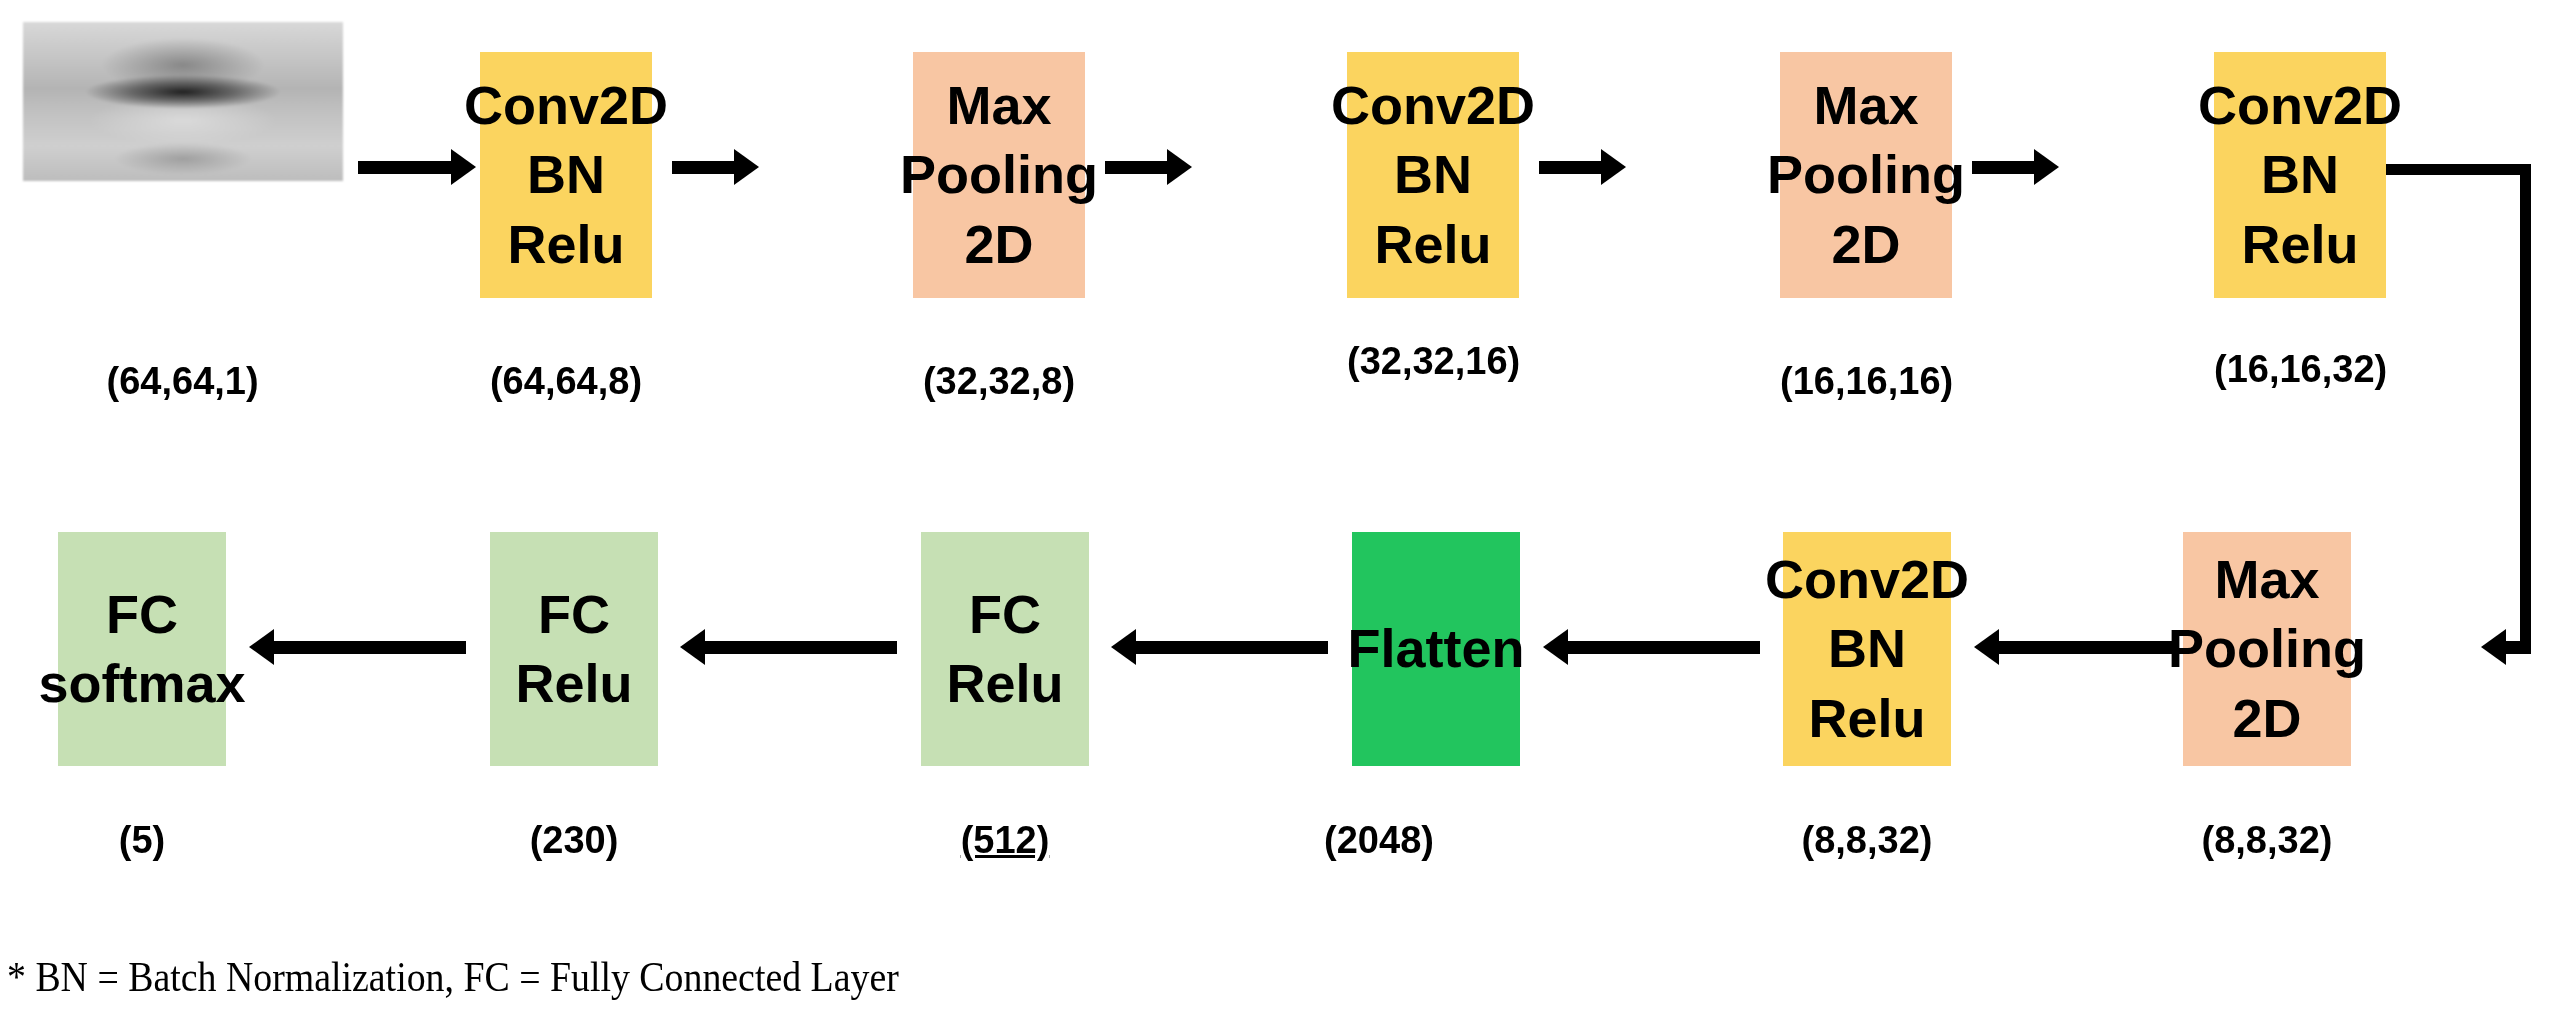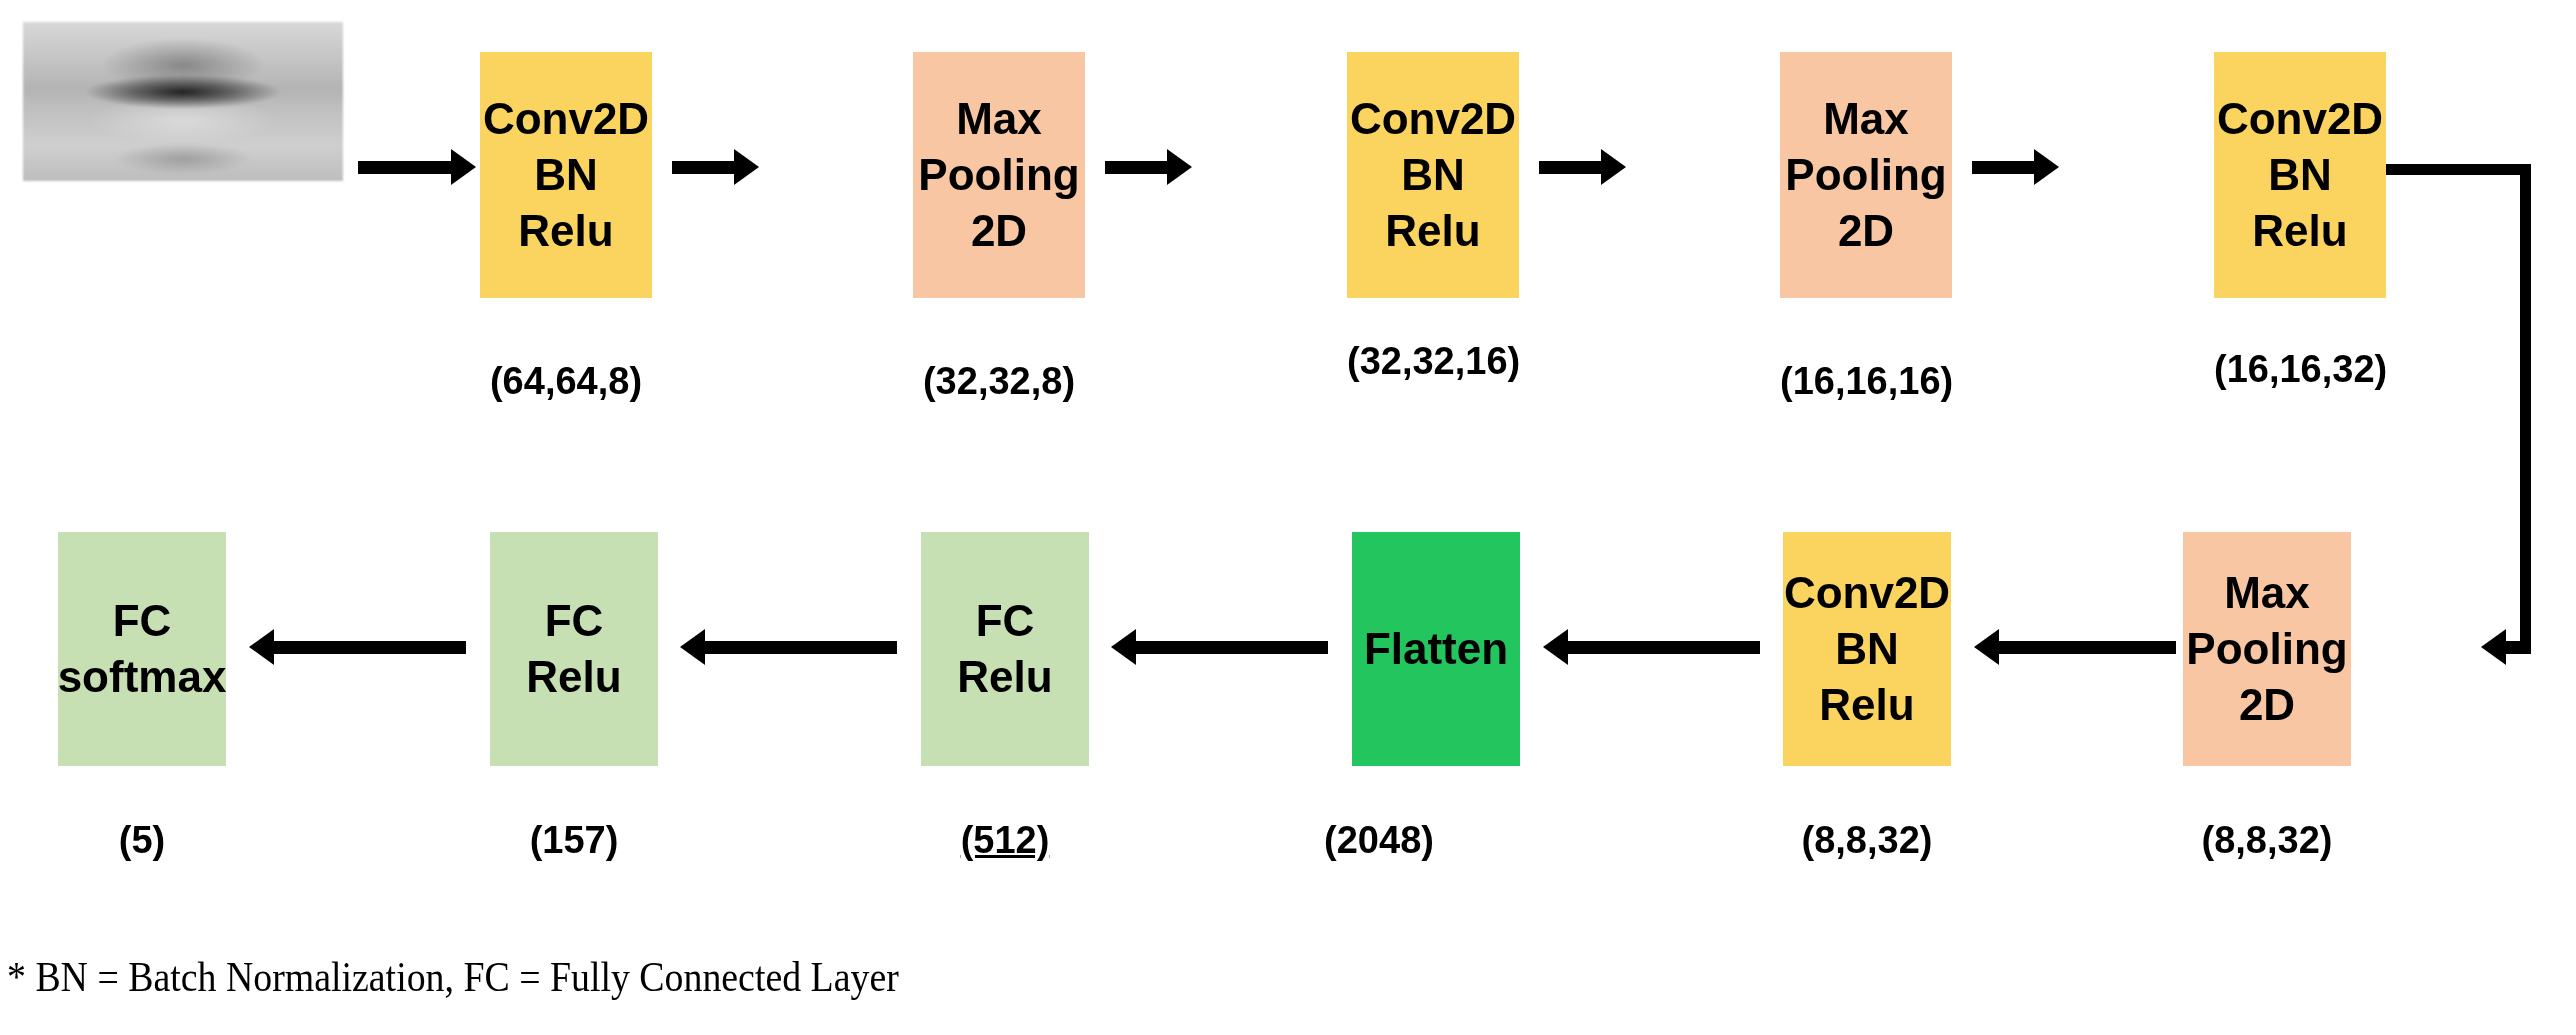--- a/index.html
+++ b/index.html
@@ -20,21 +20,21 @@
       linear-gradient(180deg,#d8d8d8 0%,#c9c9c9 18%,#b4b4b4 42%,#c2c2c2 58%,#cfcfcf 78%,#bdbdbd 100%);
     filter:blur(1.1px);
   }
 
   
   .block{
     position:absolute;
     display:flex;flex-direction:column;align-items:center;justify-content:center;
     color:#000;
     font-weight:bold;
-    font-size:44px;
+    font-size:54px;
     line-height:1.28;
     text-align:center;
   }
   .block .ln{display:block;white-space:nowrap;}
 
   
   .dim{
     position:absolute;
     text-align:center;
     font-weight:bold;
@@ -77,20 +77,21 @@
     transform:scaleX(0.88);
     transform-origin:left center;
   }
 </style>
 </head>
 <body>
 
 <div id="canvas">
 
   <div class="input-img"></div>
+  <div class="dim" style="left:22.6px;top:360px;width:320px;">(64,64,1)</div>
 
   <div class="arrow-r" style="left:358px;top:161px;width:94px;"></div>
 
   <div class="block" style="left:480px;top:52px;width:172px;height:246px;background:#FBD45F;">
     <span class="ln">Conv2D</span>
     <span class="ln">BN</span>
     <span class="ln">Relu</span>
   </div>
   <div class="dim" style="left:480px;top:360px;width:172px;">(64,64,8)</div>
 
@@ -139,21 +140,21 @@
     <span class="ln">softmax</span>
   </div>
   <div class="dim" style="left:58px;top:819px;width:168px;">(5)</div>
 
   <div class="arrow-l" style="left:272px;top:641px;width:194px;"></div>
 
   <div class="block" style="left:490px;top:532px;width:168px;height:234px;background:#C6E0B4;">
     <span class="ln">FC</span>
     <span class="ln">Relu</span>
   </div>
-  <div class="dim" style="left:490px;top:819px;width:168px;">(157)</div>
+  <div class="dim" style="left:490px;top:819px;width:168px;">(230)</div>
 
   <div class="arrow-l" style="left:703px;top:641px;width:194px;"></div>
 
   <div class="block" style="left:921px;top:532px;width:168px;height:234px;background:#C6E0B4;">
     <span class="ln">FC</span>
     <span class="ln">Relu</span>
   </div>
   <div class="dim" style="left:921px;top:819px;width:168px;text-decoration:underline;">(512)</div>
 
   <div class="arrow-l" style="left:1134px;top:641px;width:194px;"></div>

